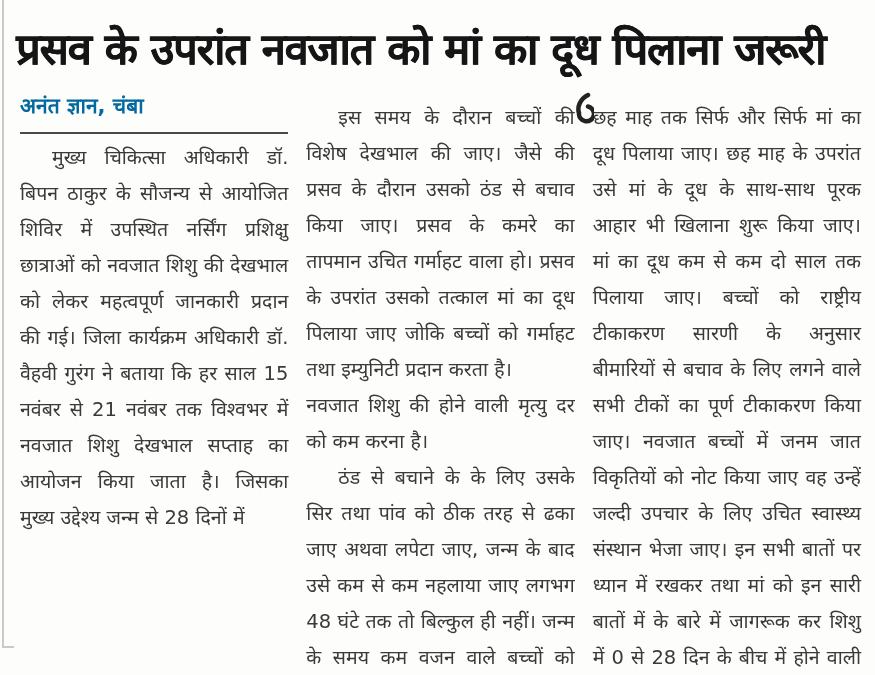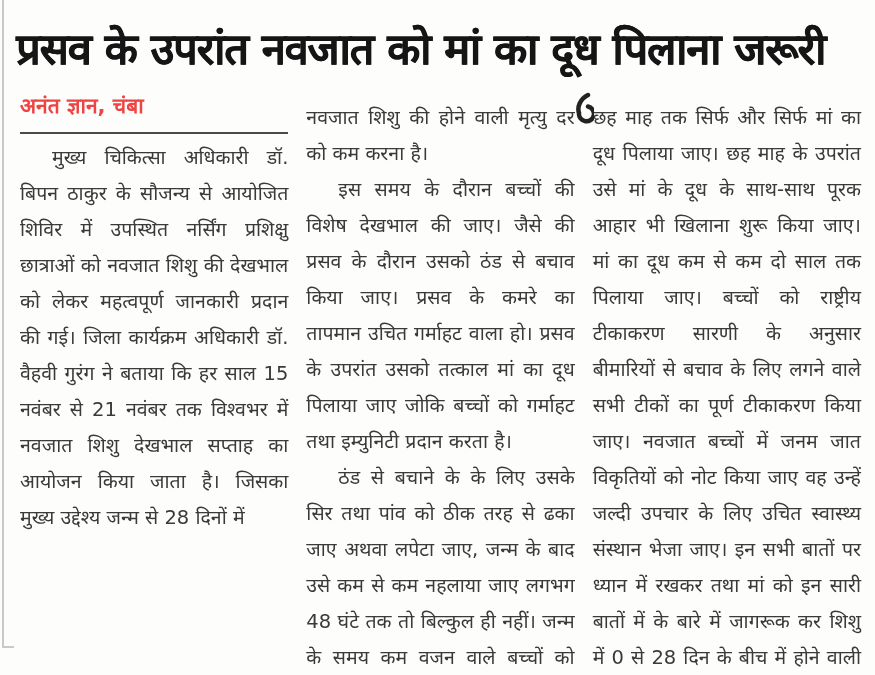--- a/index.html
+++ b/index.html
@@ -57,21 +57,21 @@
     font-size: 19.5px;
     line-height: 36px;
     text-align: justify;
   }
   .column.continuation {
     padding-top: 14px;
   }
   .byline {
     font-weight: 700;
     font-size: 21px;
-    color: #ef4444;
+    color: #0369a1;
     padding: 2px 0 8px 0;
     border-bottom: 2px solid #4a4a4a;
     margin-bottom: 6px;
     text-align: left;
   }
   .para {
     margin: 0;
   }
   .para.indented {
     text-indent: 32px;
@@ -99,22 +99,22 @@
   </span>
 
   <div class="columns">
 
     <div class="column">
       <div class="byline">अनंत ज्ञान, चंबा</div>
       <p class="para indented">मुख्य चिकित्सा अधिकारी डॉ. बिपन ठाकुर के सौजन्य से आयोजित शिविर में उपस्थित नर्सिंग प्रशिक्षु छात्राओं को नवजात शिशु की देखभाल को लेकर महत्वपूर्ण जानकारी प्रदान की गई। जिला कार्यक्रम अधिकारी डॉ. वैहवी गुरंग ने बताया कि हर साल 15 नवंबर से 21 नवंबर तक विश्वभर में नवजात शिशु देखभाल सप्ताह का आयोजन किया जाता है। जिसका मुख्य उद्देश्य जन्म से 28 दिनों में</p>
     </div>
 
     <div class="column continuation">
+      <p class="para indented">इस समय के दौरान बच्चों की विशेष देखभाल की जाए। जैसे की प्रसव के दौरान उसको ठंड से बचाव किया जाए। प्रसव के कमरे का तापमान उचित गर्माहट वाला हो। प्रसव के उपरांत उसको तत्काल मां का दूध पिलाया जाए जोकि बच्चों को गर्माहट तथा इम्युनिटी प्रदान करता है।</p>
       <p class="para">नवजात शिशु की होने वाली मृत्यु दर को कम करना है।</p>
-      <p class="para indented">इस समय के दौरान बच्चों की विशेष देखभाल की जाए। जैसे की प्रसव के दौरान उसको ठंड से बचाव किया जाए। प्रसव के कमरे का तापमान उचित गर्माहट वाला हो। प्रसव के उपरांत उसको तत्काल मां का दूध पिलाया जाए जोकि बच्चों को गर्माहट तथा इम्युनिटी प्रदान करता है।</p>
       <p class="para indented">ठंड से बचाने के के लिए उसके सिर तथा पांव को ठीक तरह से ढका जाए अथवा लपेटा जाए, जन्म के बाद उसे कम से कम नहलाया जाए लगभग 48 घंटे तक तो बिल्कुल ही नहीं। जन्म के समय कम वजन वाले बच्चों को कंगारू मदर केयर प्रदान की जाए। इसके अलावा बच्चों को</p>
     </div>
 
     <div class="column continuation">
       <p class="para">छह माह तक सिर्फ और सिर्फ मां का दूध पिलाया जाए। छह माह के उपरांत उसे मां के दूध के साथ-साथ पूरक आहार भी खिलाना शुरू किया जाए। मां का दूध कम से कम दो साल तक पिलाया जाए। बच्चों को राष्ट्रीय टीकाकरण सारणी के अनुसार बीमारियों से बचाव के लिए लगने वाले सभी टीकों का पूर्ण टीकाकरण किया जाए। नवजात बच्चों में जनम जात विकृतियों को नोट किया जाए वह उन्हें जल्दी उपचार के लिए उचित स्वास्थ्य संस्थान भेजा जाए। इन सभी बातों पर ध्यान में रखकर तथा मां को इन सारी बातों में के बारे में जागरूक कर शिशु में 0 से 28 दिन के बीच में होने वाली नवजात शिशु मृत्यु दर को कम कर सकते हैं।</p>
     </div>
 
   </div>
 </div>
 

